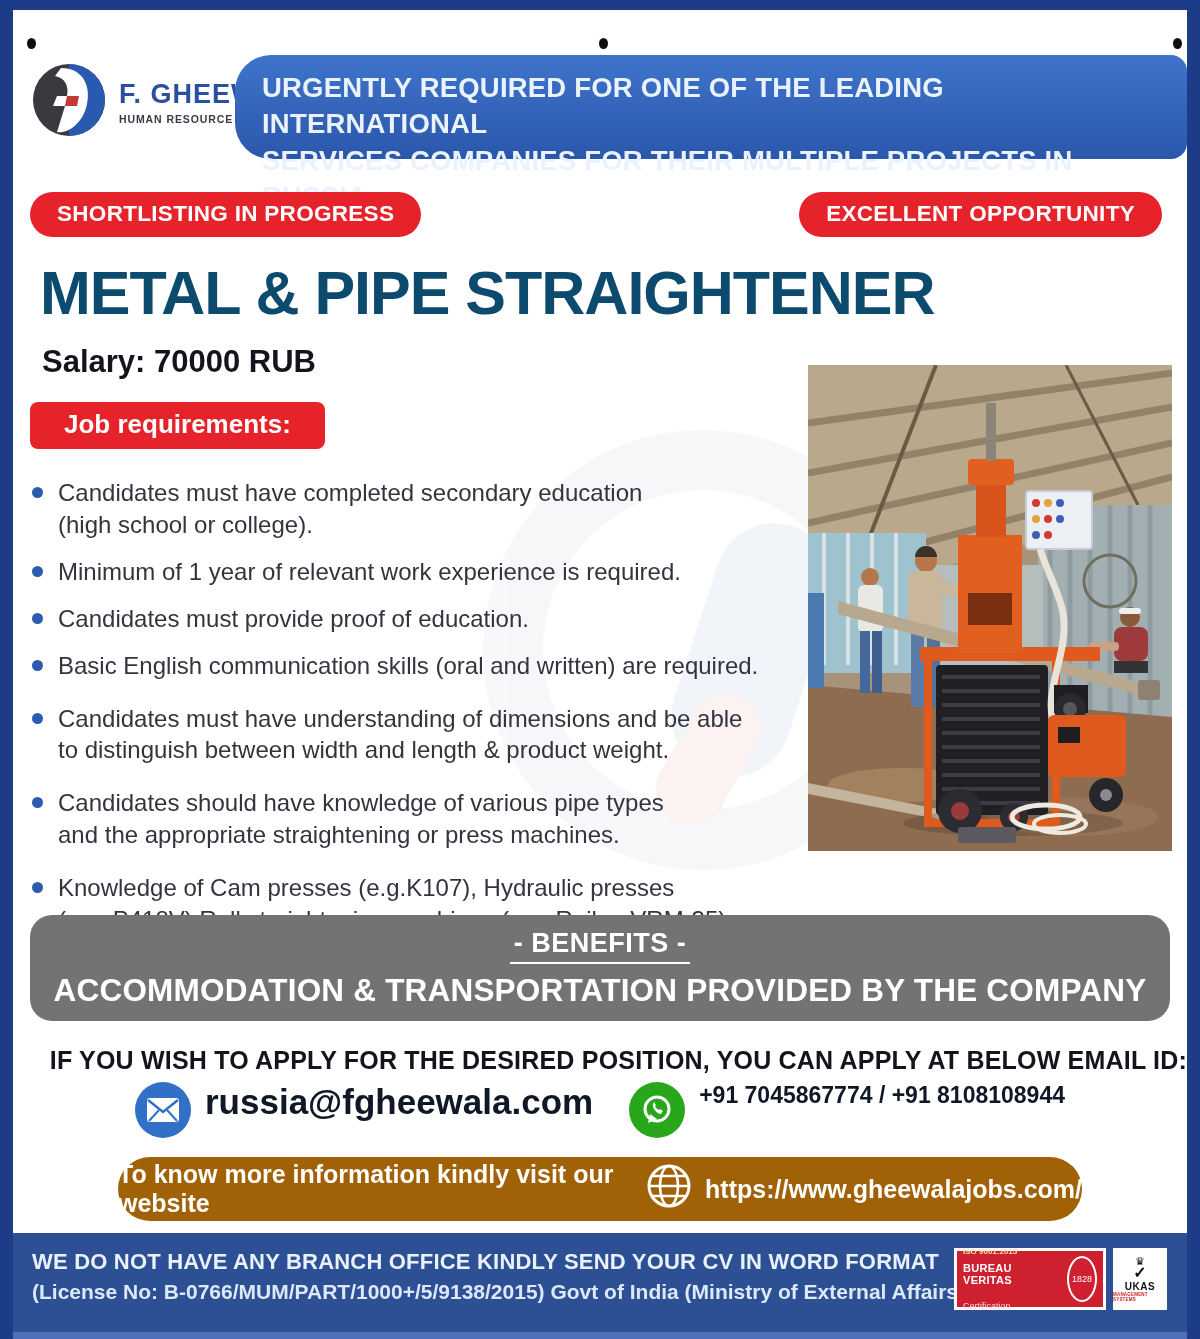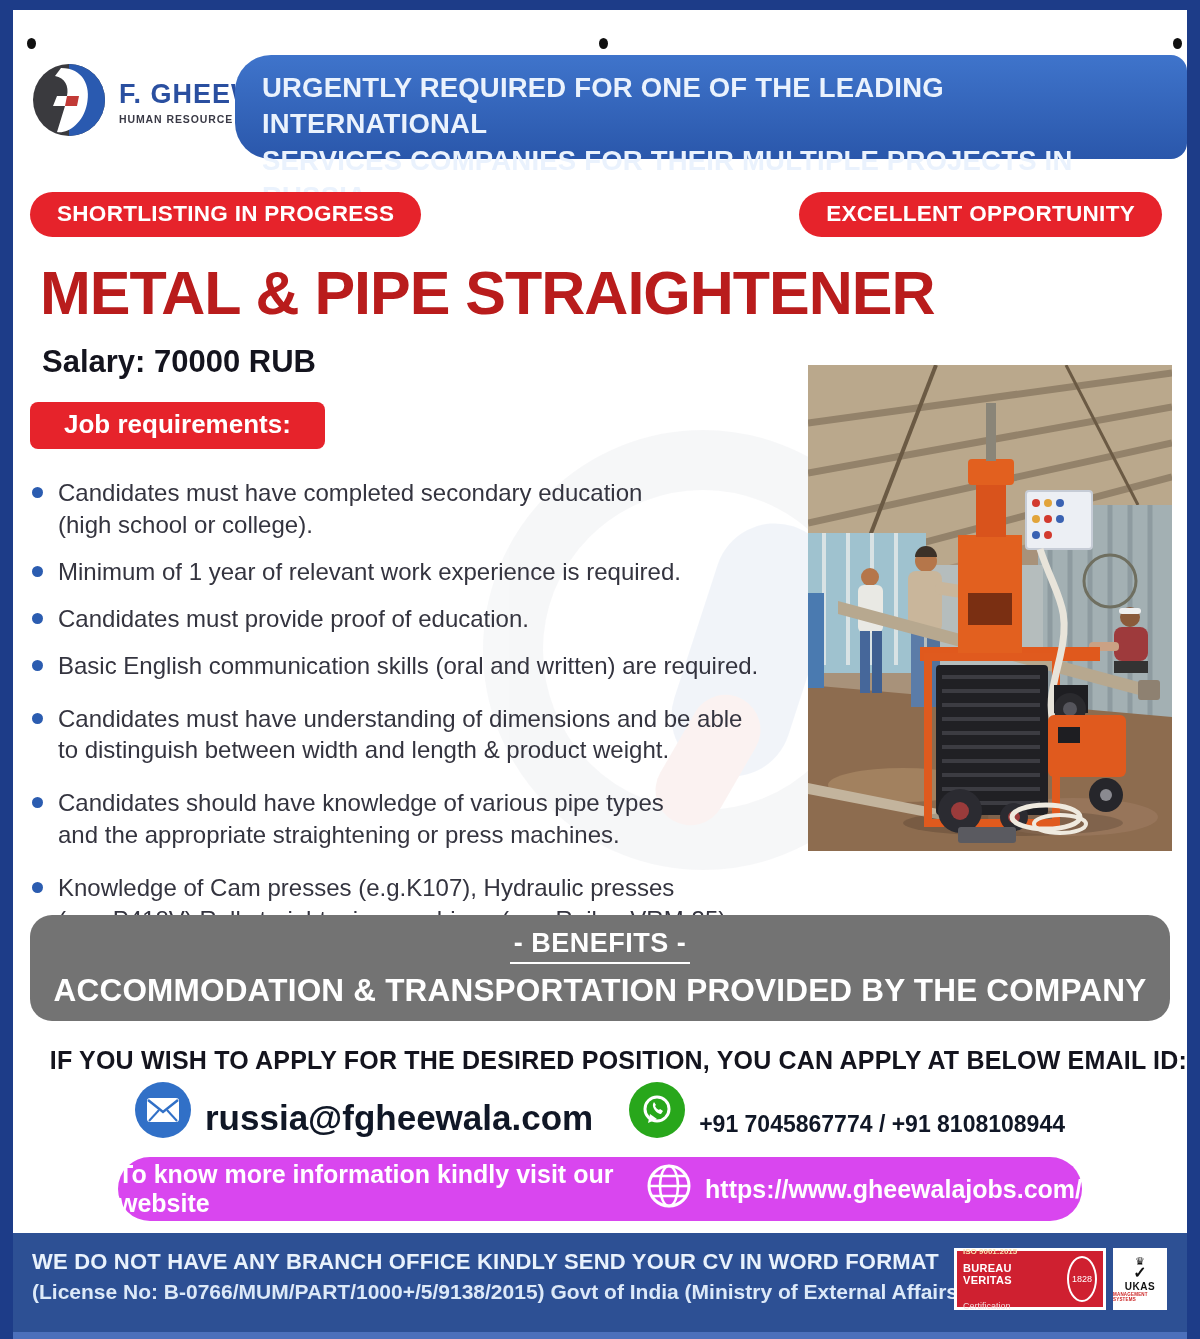--- a/index.html
+++ b/index.html
@@ -28,21 +28,21 @@
     border-radius:36px 16px 16px 36px; color:#eaf2fd;
     padding:15px 18px 0 27px; font-weight:bold; font-size:27.5px; line-height:1.32; letter-spacing:0.2px;
   }
 
   
   .badge{ position:absolute; top:182px; background:#e6232b; color:#fff; font-weight:bold;
     font-size:22.5px; padding:9px 27px 10px; border-radius:26px; letter-spacing:0.3px; }
   .badge.left{ left:17px; } .badge.right{ right:25px; }
 
   .job-title{ position:absolute; left:27px; top:248px; font-size:61px; font-weight:bold;
-    color:#b91c1c; letter-spacing:-1px; }
+    color:#0c4a6e; letter-spacing:-1px; }
   .salary{ position:absolute; left:29px; top:334px; font-size:31px; font-weight:bold; color:#14141e; }
 
   
   .reqs{ position:absolute; left:17px; top:392px; width:775px; }
   .req-label{ display:inline-block; background:#e6232b; color:#fff; font-weight:bold;
     font-size:26px; padding:7px 34px 9px; border-radius:8px; }
   .req-list{ list-style:none; margin-top:28px; }
   .req-list li{ position:relative; padding-left:28px; font-size:24px; color:#34343f;
     line-height:1.33; margin-bottom:15px; white-space:pre-line; }
   .req-list li.gap{ margin-top:21px; }
@@ -56,29 +56,29 @@
   .benefits{ position:absolute; left:17px; right:17px; top:905px; height:106px;
     background:#737373; border-radius:22px; text-align:center; color:#fff; }
   .benefits .head{ display:inline-block; margin-top:13px; font-size:27px; font-weight:bold;
     border-bottom:2px solid #fff; padding:0 4px 3px; letter-spacing:0.5px;}
   .benefits .main{ margin-top:8px; font-size:31.5px; font-weight:bold; letter-spacing:0.2px; }
 
   .apply-line{ position:absolute; top:1036px; left:0; width:100%; text-align:right;
     font-size:25px; font-weight:bold; color:#14141e; letter-spacing:0.2px; }
 
   .contact{ position:absolute; top:1072px; left:0; width:100%; display:flex;
-    justify-content:center; align-items:flex-end; gap:14px; }
+    justify-content:center; align-items:flex-start; gap:14px; }
   .round-icon{ width:56px; height:56px; border-radius:50%; display:flex; align-items:center; justify-content:center; flex:0 0 auto;}
   .email-circle{ background:#3170c7; }
   .wa-circle{ background:#28a71b; }
   .contact .email{ font-size:35px; font-weight:bold; color:#101726; margin-right:22px;}
   .contact .phones{ font-size:23px; font-weight:bold; color:#101726; }
 
   .website{ position:absolute; top:1147px; left:105px; right:105px; height:64px;
-    background:#d946ef; border-radius:34px; display:flex; align-items:center; justify-content:center;
+    background:#a16207; border-radius:34px; display:flex; align-items:center; justify-content:center;
     gap:13px; color:#fff; font-weight:bold; font-size:25px; }
 
   
   .footer{ position:absolute; left:0; right:0; bottom:7px; height:99px; background:#2d5094; }
   .footer-strip{ position:absolute; left:0; right:0; bottom:0; height:7px; background:#4c70bb; }
   .footer .lines{ position:absolute; left:19px; top:16px; }
   .footer .l1{ font-size:22px; font-weight:bold; color:#e9f2fc; letter-spacing:0.2px; }
   .footer .l2{ font-size:21px; font-weight:bold; color:#dcE9f8; margin-top:5px; }
   .certs{ position:absolute; right:20px; top:15px; display:flex; gap:7px; }
   .bv-box{ width:152px; height:62px; background:#cf2030; border:3px solid #fff;

